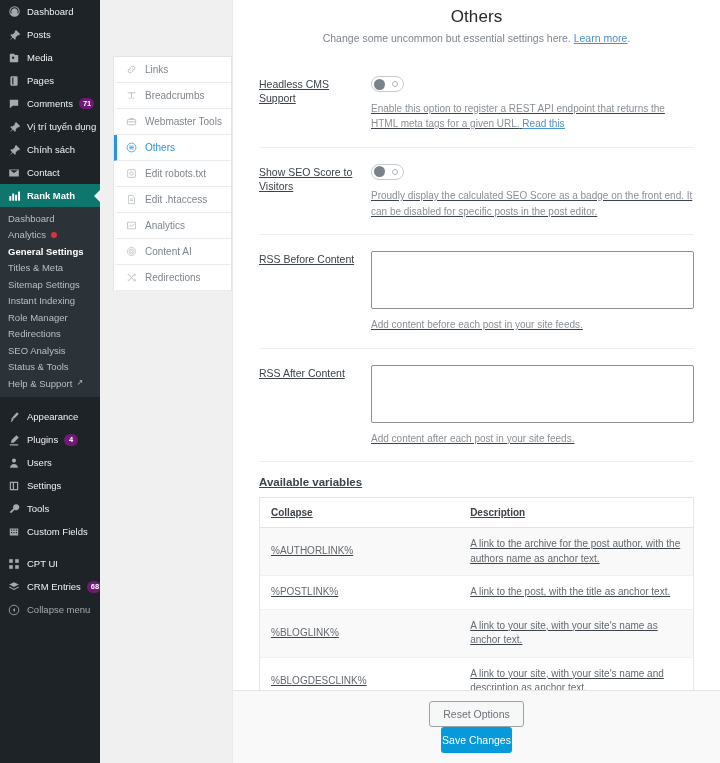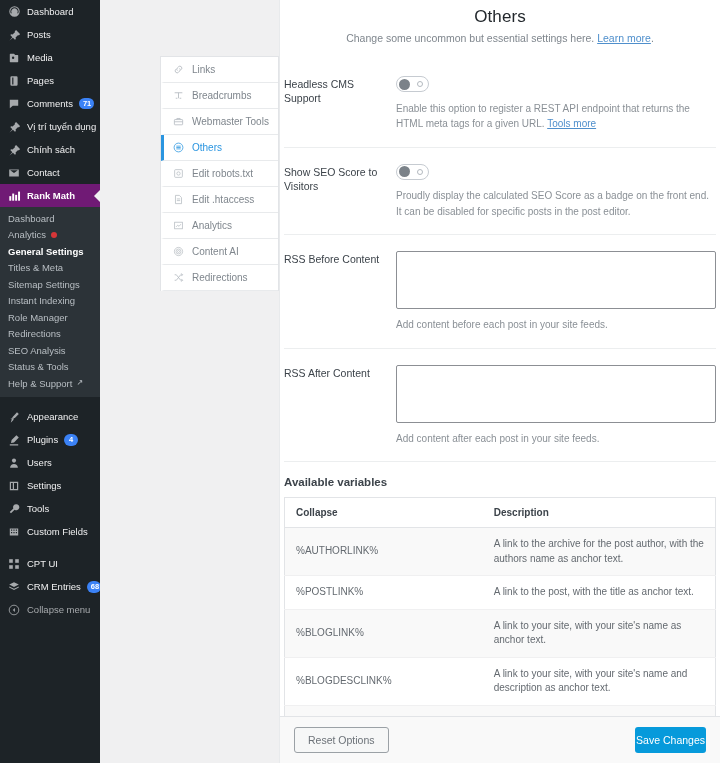--- a/index.html
+++ b/index.html
@@ -6,21 +6,21 @@
   html, body {
     margin: 0; padding: 0;
     width: 720px; height: 763px;
     overflow: hidden;
     background: #f0f0f1;
     font-family: "Liberation Sans", sans-serif;
     font-size: 13px;
     color: #3c434a;
     -webkit-font-smoothing: antialiased;
   }
-  .app { display: flex; width: 720px; height: 763px; gap: 47px; }
+  .app { display: flex; width: 720px; height: 763px; }
 
   
   .adminmenu {
     width: 100px; min-width: 100px; height: 763px;
     background: #1d2327; color: #f0f0f1;
     font-size: 9.5px; line-height: 1;
     padding-top: 0; overflow: hidden; position: relative;
   }
   .menu-item {
     display: flex; align-items: center; gap: 6px;
@@ -28,30 +28,30 @@
     color: #f0f0f1; cursor: pointer; position: relative;
   }
   .menu-item .ic {
     width: 14px; height: 14px; flex: 0 0 14px;
     display: flex; align-items: center; justify-content: center;
     color: #a7aaad; font-size: 11px; line-height: 1;
   }
   .menu-item .ic svg { display:block; }
   .menu-item .lbl { white-space: nowrap; font-size: 9.5px; }
   .menu-item.current {
-    background: #701a75; color: #fff; font-weight: 600;
+    background: #0f766e; color: #fff; font-weight: 600;
   }
   .menu-item.current .ic { color:#fff; }
   .menu-item.current::after {
     content: ""; position: absolute; right: -1px; top: 50%;
     transform: translateY(-50%);
     border: 7px solid transparent; border-right-color: #f0f0f1;
   }
   .badge {
-    background: #3b82f6; color: #fff; border-radius: 9px;
+    background: #701a75; color: #fff; border-radius: 9px;
     font-size: 7.5px; font-weight: 700; padding: 1px 4px;
     min-width: 14px; text-align: center; line-height: 1.3;
     display: inline-block;
   }
   .dot-red {
     width: 6px; height: 6px; border-radius: 50%;
     background: #d63638; display: inline-block; margin-left: 3px;
   }
   .submenu { background: #2c3338; padding: 3px 0 5px 0; }
   .submenu .sub-item {
@@ -116,21 +116,21 @@
   .panel-head h1 {
     margin: 0 0 5px 0; font-size: 17px; font-weight: 400;
     color: #23282d; letter-spacing: .1px;
   }
   .panel-head p {
     margin: 0; font-size: 10.5px; color: #7f868d;
   }
   .panel-head a { color: #4f8fcc; text-decoration: underline; }
 
   .panel-body {
-    flex: 1; padding: 0 4px; overflow: hidden;
+    flex: 1; padding: 0 26px; overflow: hidden; text-decoration: underline;
   }
 
   .field {
     display: flex; padding: 16px 0 15px 0;
     border-bottom: 1px solid #eceeef;
   }
   .field:last-of-type { border-bottom: none; }
   .field .f-label {
     width: 112px; min-width: 112px; padding-right: 10px;
     font-size: 10.5px; color: #3c434a; line-height: 1.35;
@@ -186,21 +186,21 @@
   }
   table.var-table tr:nth-child(odd) td { background: #f9f9f9; }
   table.var-table tr:last-child td { border-bottom: none; }
   table.var-table .c-var { width: 46%; }
 
   
   .panel-foot {
     border-top: 1px solid #e2e4e7;
     background: #f9f9f9;
     padding: 10px 14px;
-    display: flex; align-items: center; justify-content: space-between;
+    display: flex; align-items: center; justify-content: space-between; flex-direction: column;
   }
   .btn-reset {
     background: #f6f7f7; border: 1px solid #9ba1a6; border-radius: 3px;
     color: #6c7278; font-size: 10.5px; padding: 6px 13px; cursor: pointer;
     font-family: "Liberation Sans", sans-serif;
   }
   .btn-save {
     background: #069adb; border: none; border-radius: 3px;
     color: #fff; font-size: 10.5px; padding: 7px 1px; cursor: pointer;
     font-family: "Liberation Sans", sans-serif; font-weight: 400;
@@ -542,21 +542,21 @@
 
           <div class="field">
             <div class="f-label">Headless CMS Support</div>
             <div class="f-ctrl">
               <div class="toggle">
                 <span class="knob"></span>
                 <span class="hole"></span>
               </div>
               <p class="help">
                 <span>Enable this option to register a REST API endpoint that returns the HTML meta tags for a given URL.</span>
-                <a href="#">Tools more</a>
+                <a href="#">Read this</a>
               </p>
             </div>
           </div>
 
           <div class="field">
             <div class="f-label">Show SEO Score to Visitors</div>
             <div class="f-ctrl">
               <div class="toggle">
                 <span class="knob"></span>
                 <span class="hole"></span>

